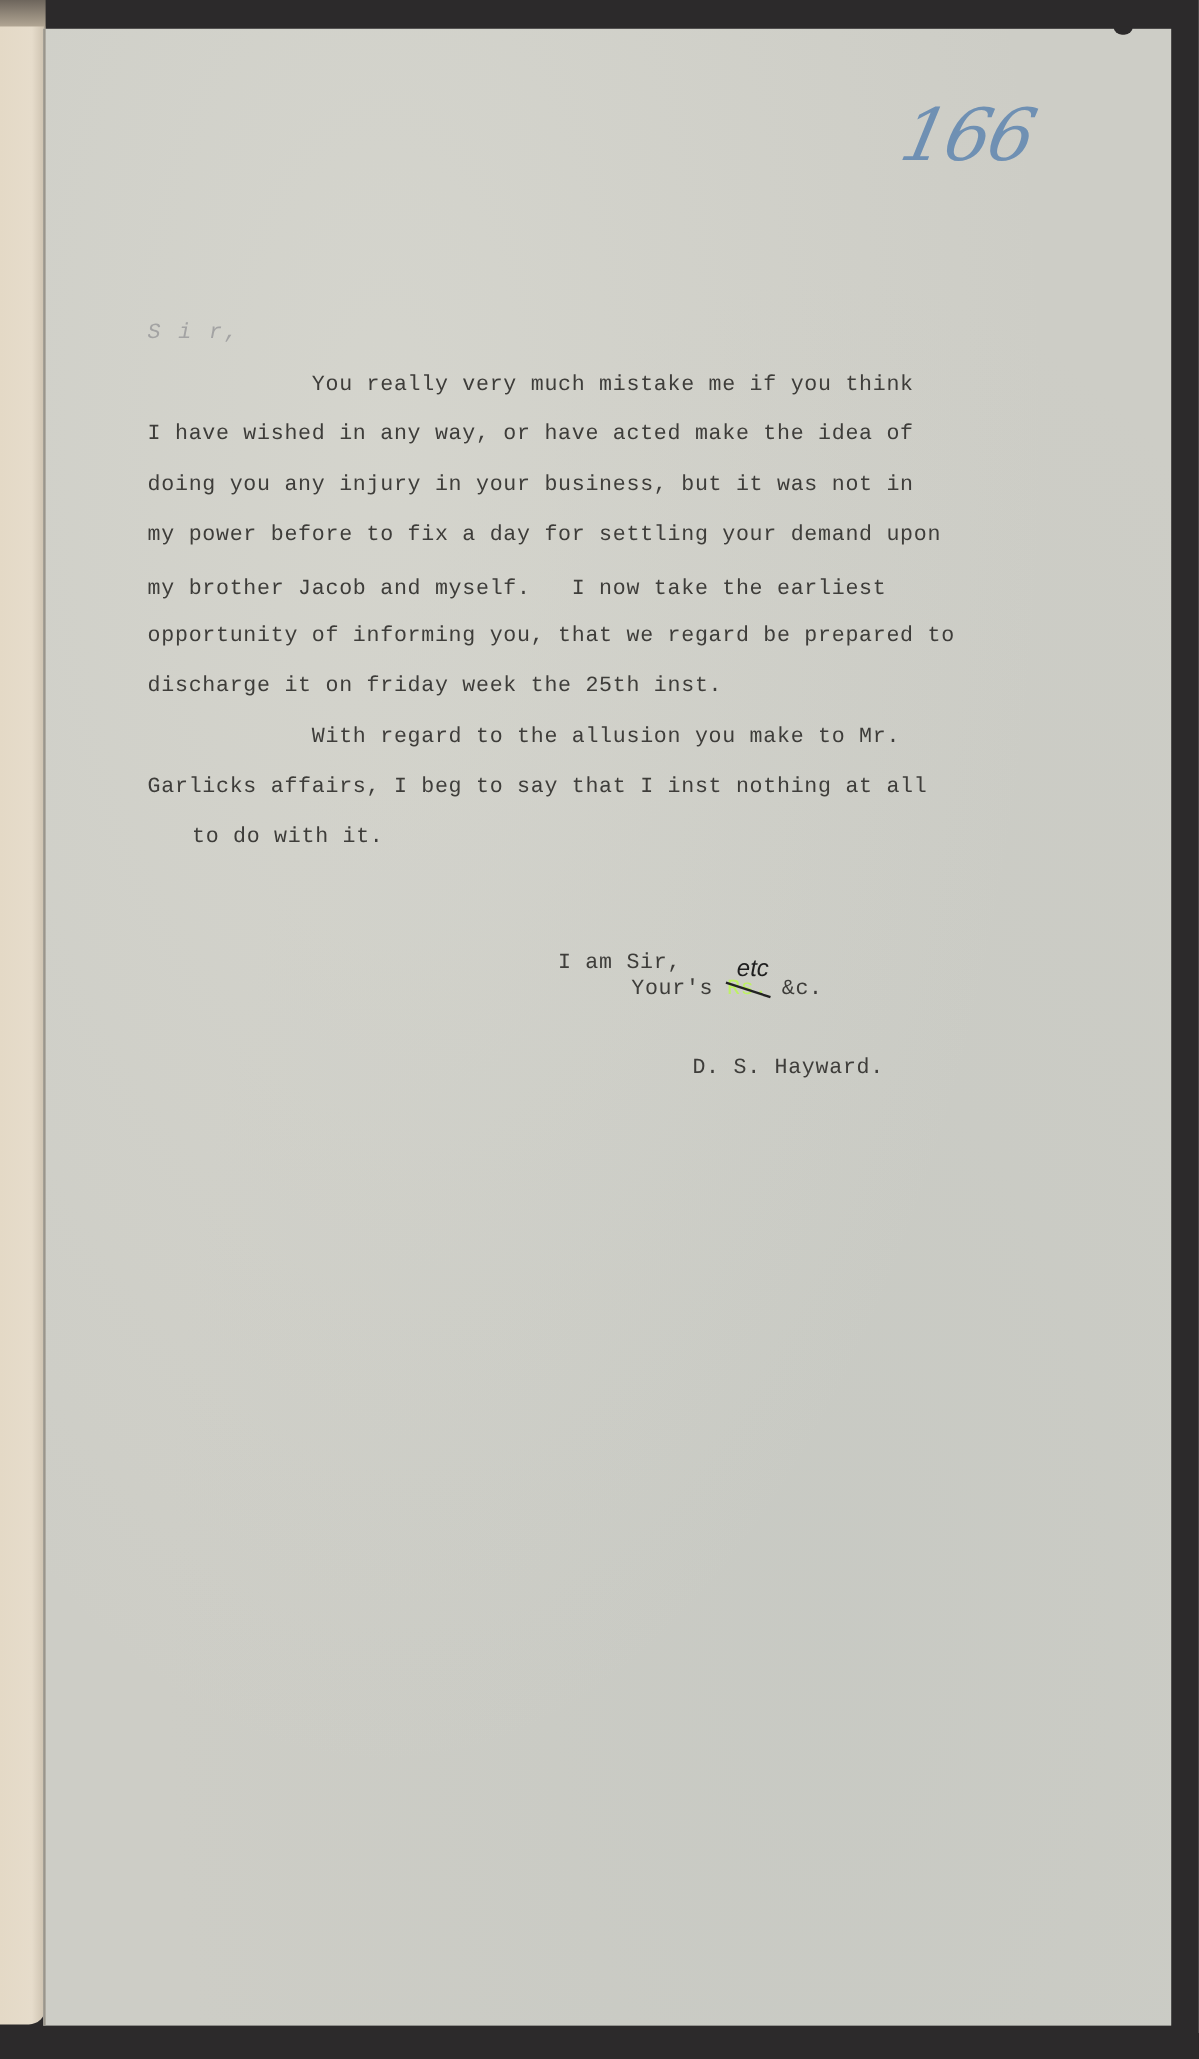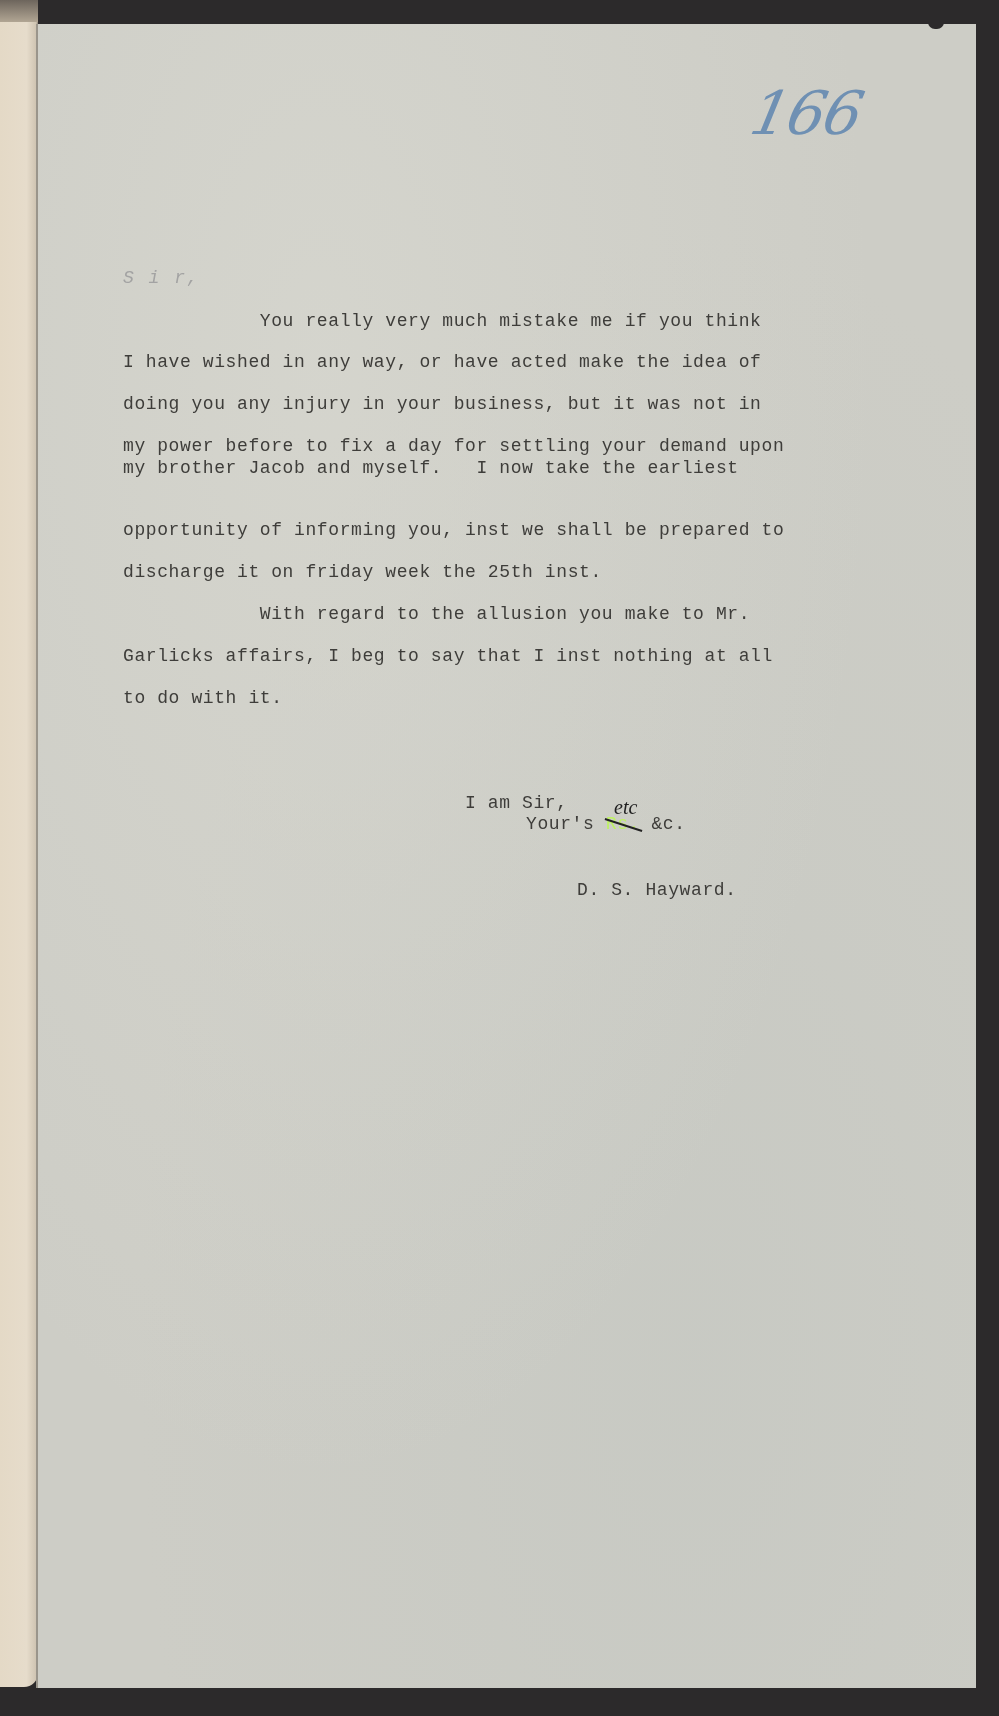--- a/index.html
+++ b/index.html
@@ -41,47 +41,47 @@
       font-size: 18px; color: #3e3d3a; white-space: pre; letter-spacing: 0.6px;
     }
     .salutation { color: #a3a3a3; letter-spacing: 2px; font-style: italic; }
     .strike-word { position: relative; color: #bef264; }
     .strike-word::after {
       content: ""; position: absolute; left: -2px; right: -3px; top: 50%;
       border-top: 2px solid #222; transform: rotate(18deg);
     }
     .handwritten {
       position: absolute; left: 614px; top: 796px;
-      font-family: Liberation Serif, serif; font-style: italic;
+      font-family: Liberation Sans, sans-serif; font-style: italic;
       font-size: 20px; color: #1f1f1f;
     }
   </style>
 </head>
 <body>
 
 <div class="left-page-top"></div>
 <div class="left-page"></div>
 <div class="sheet"></div>
 <div class="sheet-notch"></div>
 
 <div class="folio">166</div>
 
 <div class="text salutation" style="top:268px;">S i r,</div>
 
 <div class="text" style="top:311px;">            You really very much mistake me if you think</div>
 <div class="text" style="top:352px;">I have wished in any way, or have acted make the idea of</div>
 <div class="text" style="top:394px;">doing you any injury in your business, but it was not in</div>
 <div class="text" style="top:436px;">my power before to fix a day for settling your demand upon</div>
-<div class="text" style="top:458px;text-align:right;">my brother Jacob and myself.   I now take the earliest</div>
-<div class="text" style="top:520px;">opportunity of informing you, inst we shall be prepared to</div>
+<div class="text" style="top:481px;text-align:right;">my brother Jacob and myself.   I now take the earliest</div>
+<div class="text" style="top:520px;">opportunity of informing you, that we regard be prepared to</div>
 <div class="text" style="top:562px;">discharge it on friday week the 25th inst.</div>
 
 <div class="text" style="top:604px;">            With regard to the allusion you make to Mr.</div>
 <div class="text" style="top:646px;">Garlicks affairs, I beg to say that I inst nothing at all</div>
-<div class="text" style="top:688px;">to do with it.</div>
+<div class="text" style="top:688px;margin-left:37px;">to do with it.</div>
 
 <div class="text" style="left:465px; top:793px;">I am Sir,</div>
 
 <div class="text" style="left:526px; top:814px;"><span>Your's </span><span class="strike-word">Rs.</span><span> &amp;c.</span></div>
 
 <div class="handwritten">etc</div>
 
 <div class="text" style="left:577px; top:880px;">D. S. Hayward.</div>
 
 </body></html>

